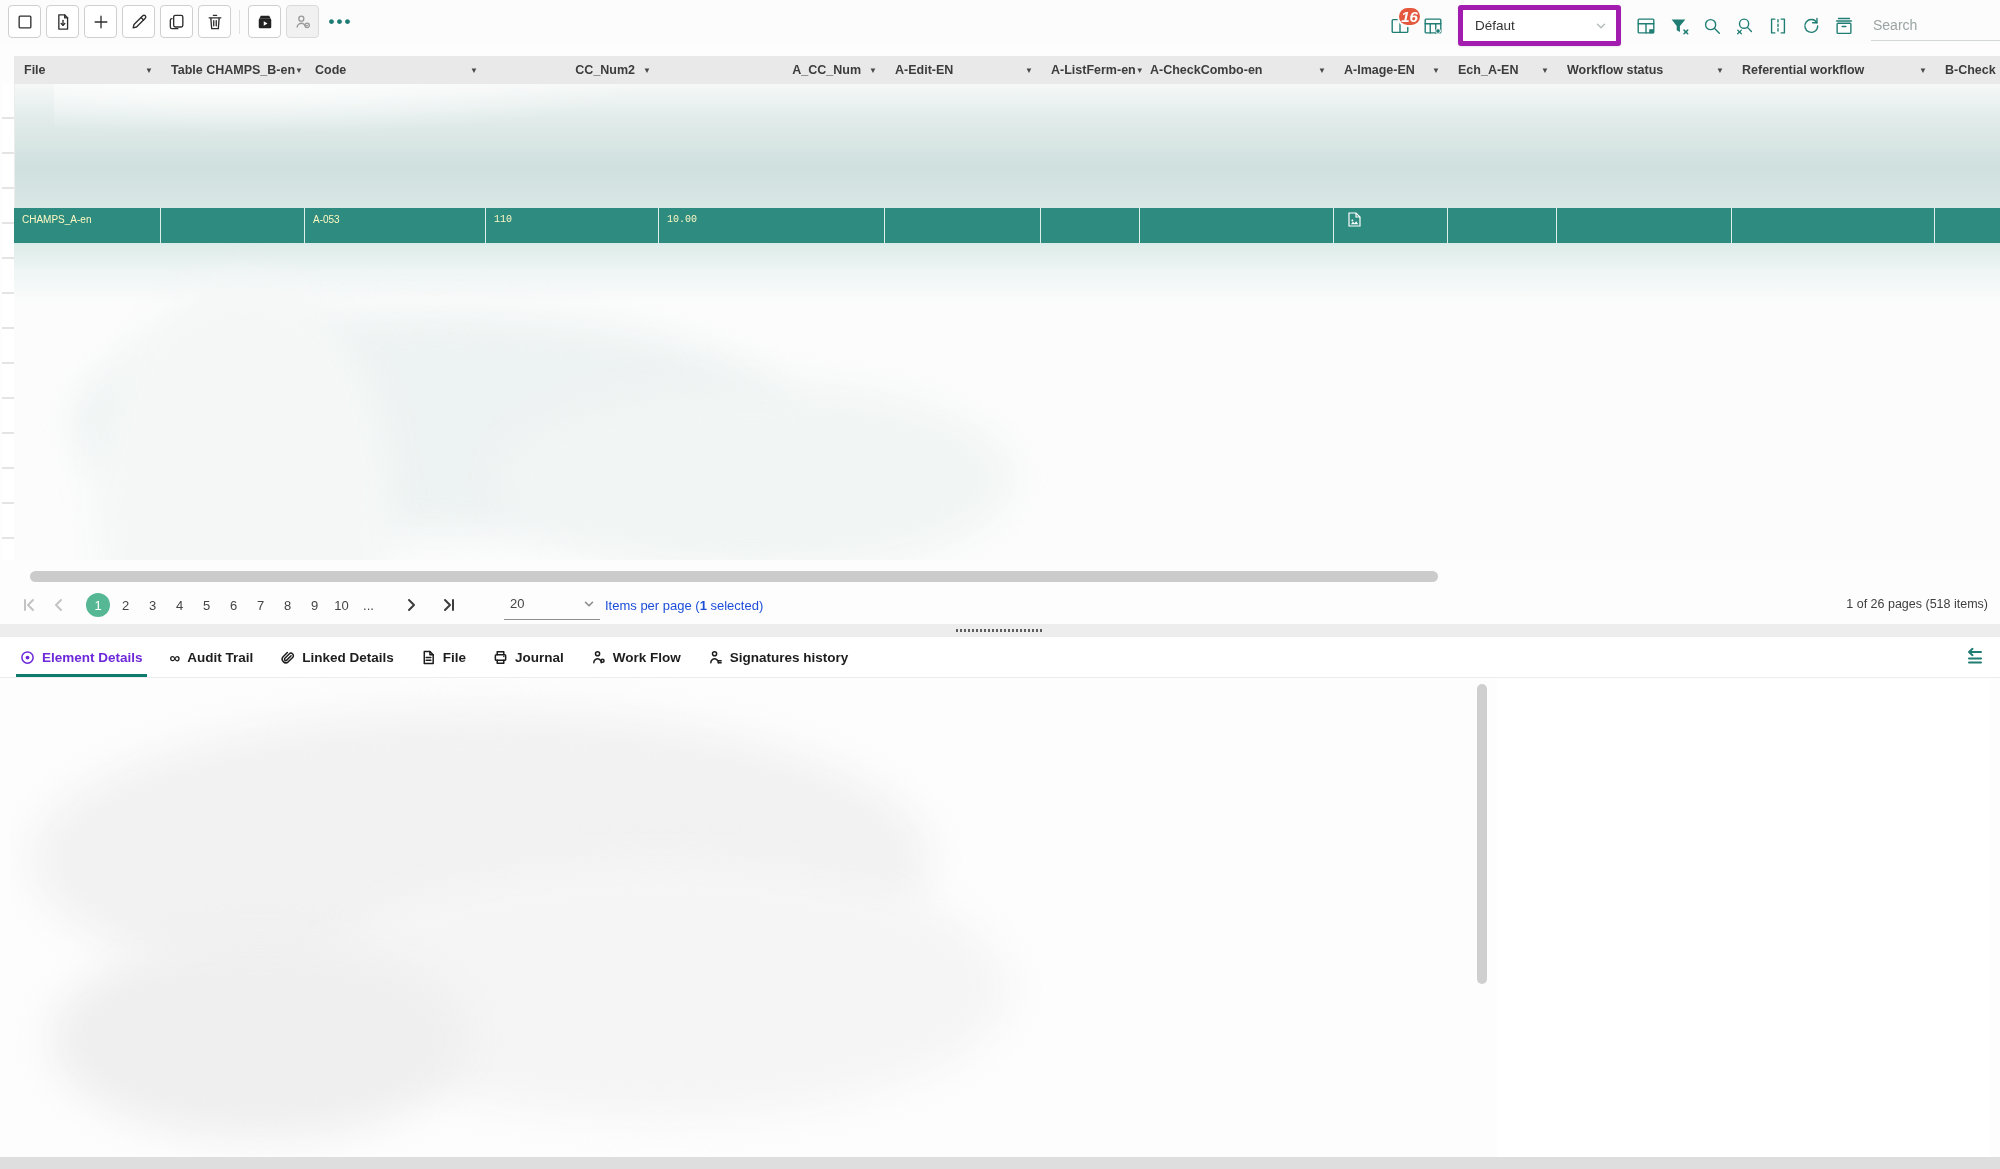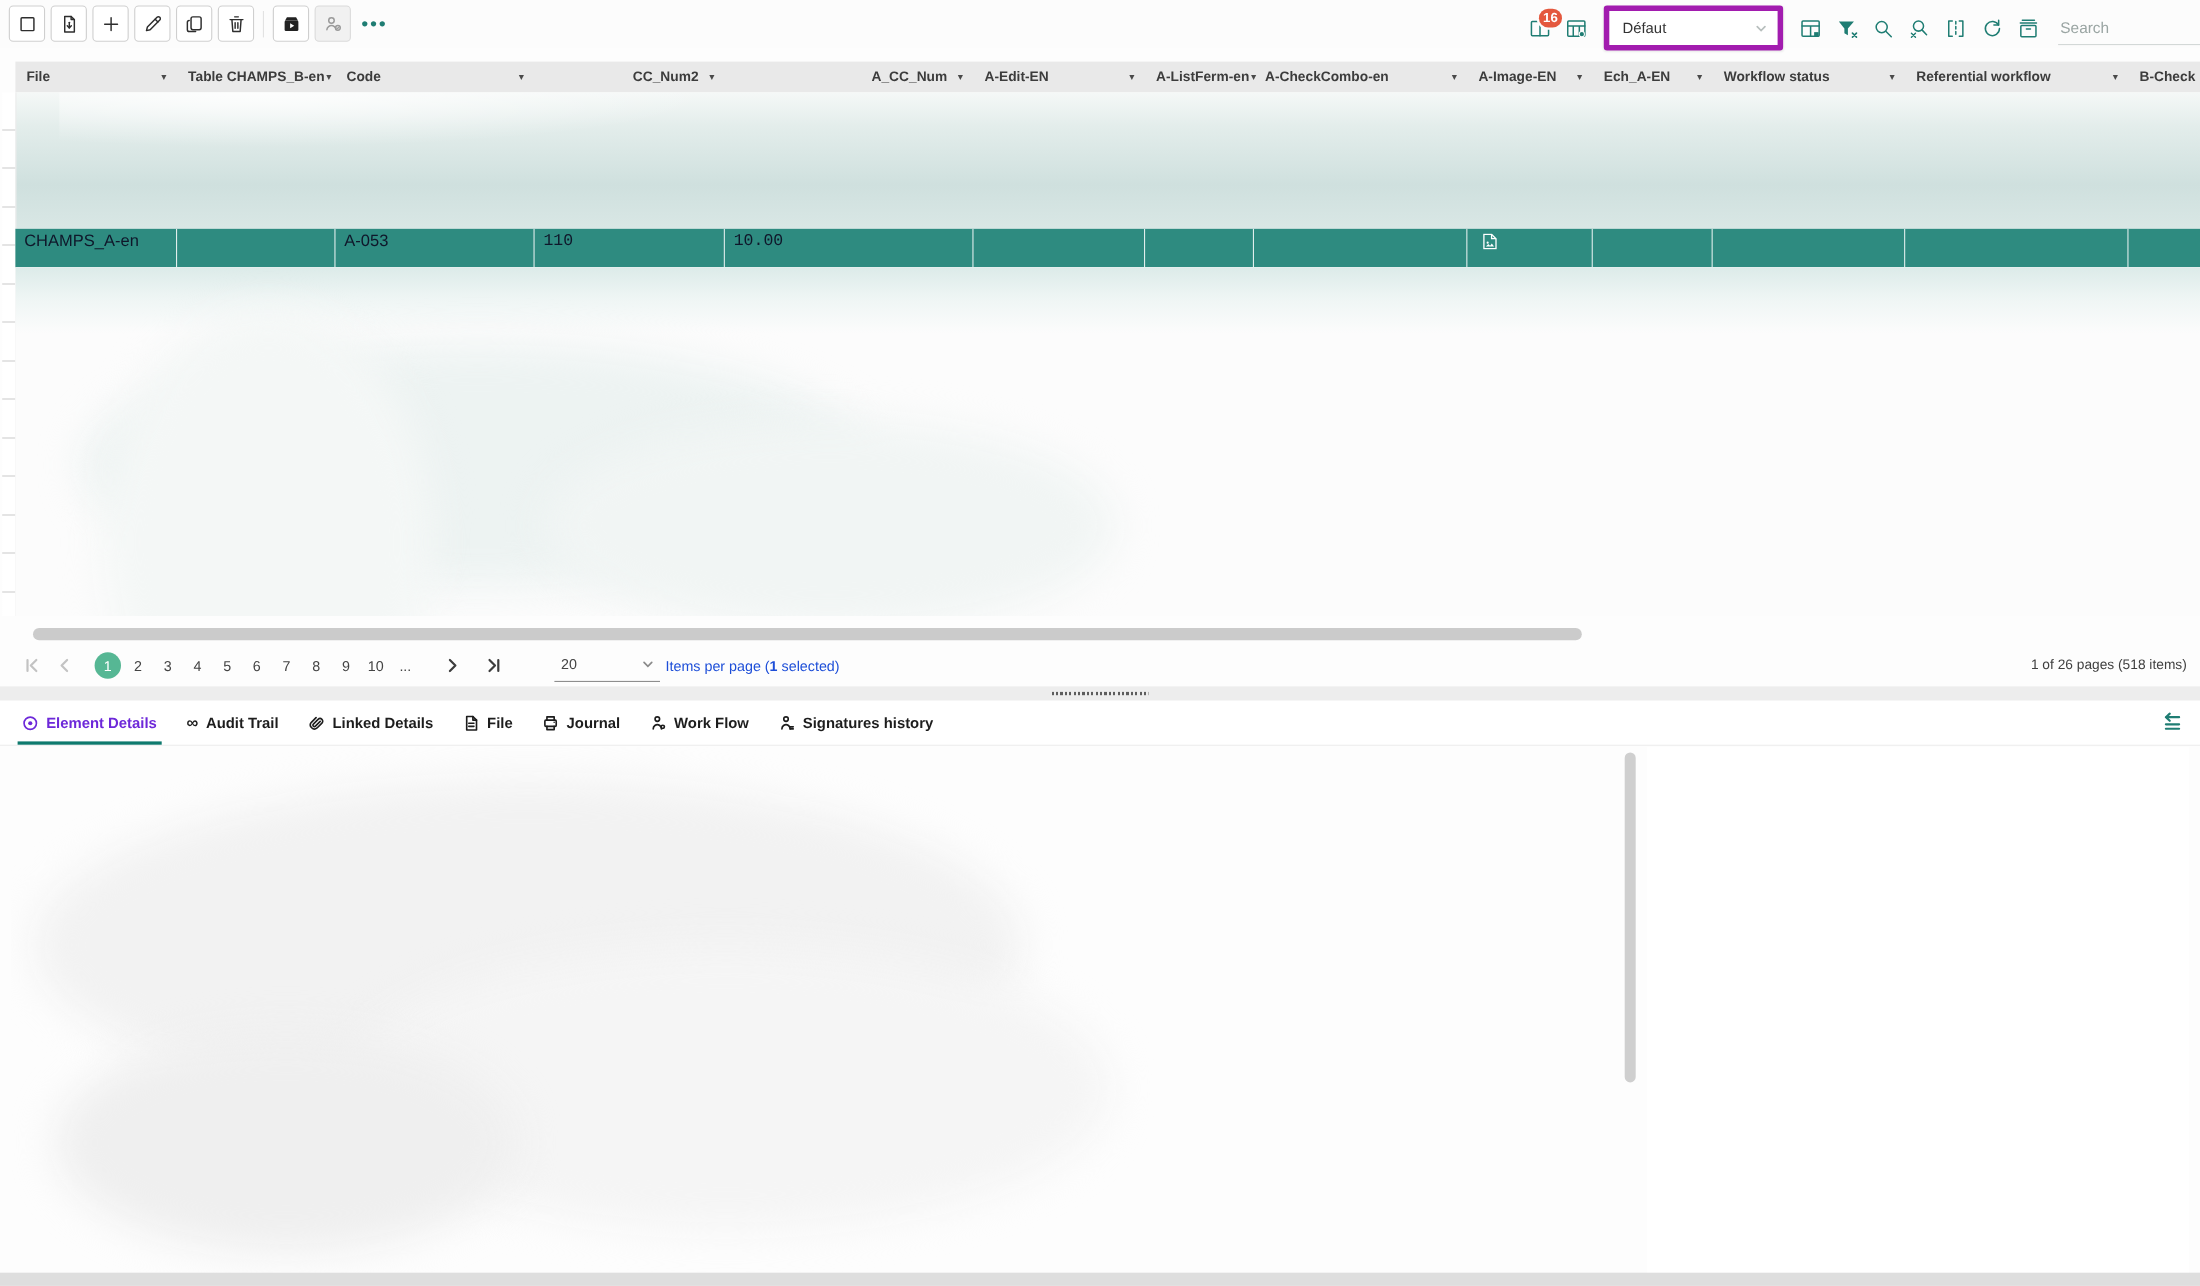--- a/index.html
+++ b/index.html
@@ -15,22 +15,22 @@
   .tbtn.noborder{border:none;background:transparent;}
   .tb-divider{width:1px;height:24px;background:#e2e2e2;margin:0 3px;}
   .ic{width:20px;height:20px;stroke:#2e2e2e;fill:none;stroke-width:1.6;stroke-linecap:round;stroke-linejoin:round;}
   .ic.gray{stroke:#9a9a9a;}
   .dots3{color:#1f7d73;font-weight:bold;font-size:17px;letter-spacing:2px;line-height:10px;}
 
   .tb-right{position:absolute;left:1388px;top:5px;display:flex;align-items:center;gap:9px;}
   .mini{width:24px;height:24px;background:transparent;border:none;padding:0;display:flex;align-items:center;justify-content:center;cursor:pointer;position:relative;}
   .tic{width:22px;height:22px;stroke:#1f7d73;fill:none;stroke-width:1.5;stroke-linecap:round;stroke-linejoin:round;}
   .badge{position:absolute;top:-6px;right:-8px;min-width:17px;height:17px;border-radius:9px;background:#e4583e;
-    color:#fff;font-size:12px;font-weight:bold;display:flex;align-items:center;justify-content:center;
-    box-shadow:0 0 0 2px #fcfcfc;padding:0 2px;}
+    color:#fff;font-size:15px;font-weight:bold;display:flex;align-items:center;justify-content:center;
+    box-shadow:0 0 0 2px #fcfcfc;padding:0 2px;font-style:italic;}
   .dropdown{width:133px;height:31px;background:#fff;border:5px solid #a21caf;border-radius:3px;
     box-shadow:0 1px 2px rgba(0,0,0,.08);display:flex;align-items:center;justify-content:space-between;
     padding:0 8px 0 12px;cursor:pointer;margin:0 4px;}
   .dropdown .val{font-size:13.5px;color:#333;}
   .chev{width:14px;height:14px;stroke:#b8bfbe;fill:none;stroke-width:1.8;stroke-linecap:round;}
   .search-box{display:flex;align-items:center;border-bottom:1px solid #d3d8d7;width:176px;height:30px;margin-left:6px;}
   .search-box input{border:none;outline:none;background:transparent;font-family:"Liberation Sans",sans-serif;
     font-size:14px;color:#333;width:150px;}
   .search-box input::placeholder{color:#9aa5a3;}
 
@@ -45,21 +45,21 @@
   .stub-col{position:absolute;left:2px;top:84px;width:12px;height:476px;background:
     repeating-linear-gradient(180deg,#ffffff 0 33px,#e4e4e4 33px 35px);border-right:1px solid #ececec;}
 
   .band-top{position:absolute;left:14px;top:84px;width:1986px;height:124px;
     background:linear-gradient(180deg,#f5f8f7 0%,#e3edeb 25%,#cfe0de 68%,#d9e7e5 100%);}
   .band-top .glow{position:absolute;left:40px;top:0;width:600px;height:50px;
     background:radial-gradient(ellipse at 30% 0%,rgba(255,255,255,.85),rgba(255,255,255,0) 70%);}
   .row-selected{position:absolute;left:14px;top:208px;width:1986px;height:35px;background:#2e8b80;
     display:flex;overflow:hidden;cursor:pointer;}
   .rcell{box-sizing:border-box;flex:none;display:flex;align-items:center;height:35px;
-    border-right:1px solid rgba(255,255,255,.85);padding:0 12px 13px 8px;color:#0f172a;font-size:15px;white-space:nowrap;}
+    border-right:1px solid rgba(255,255,255,.85);padding:0 12px 13px 8px;color:#fef9c3;font-size:10px;white-space:nowrap;}
   .rcell.num{font-family:Liberation Mono, monospace;}
   .band-bottom{position:absolute;left:14px;top:243px;width:1986px;height:317px;background:#fcfcfc;overflow:hidden;}
   .band-bottom .fade{position:absolute;left:0;top:0;width:100%;height:60px;
     background:linear-gradient(180deg,#dcebe9 0%,#eef5f4 45%,rgba(252,252,252,0) 100%);}
   .blob{position:absolute;border-radius:50%;filter:blur(18px);}
   .b1{left:60px;top:70px;width:720px;height:220px;background:#edf3f2;}
   .b2{left:480px;top:140px;width:520px;height:190px;background:#f1f5f4;}
   .b3{left:80px;top:40px;width:300px;height:420px;background:#f4f7f6;}
 
   .hscroll{position:absolute;left:30px;top:571px;width:1408px;height:11px;background:#cbcbcb;border-radius:6px;cursor:pointer;}

